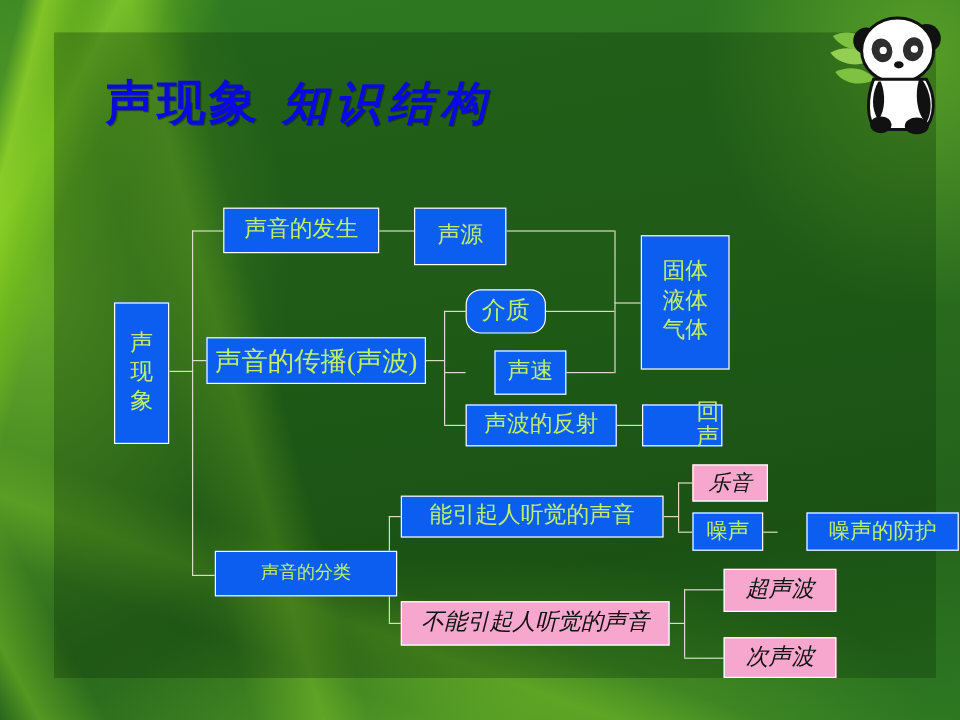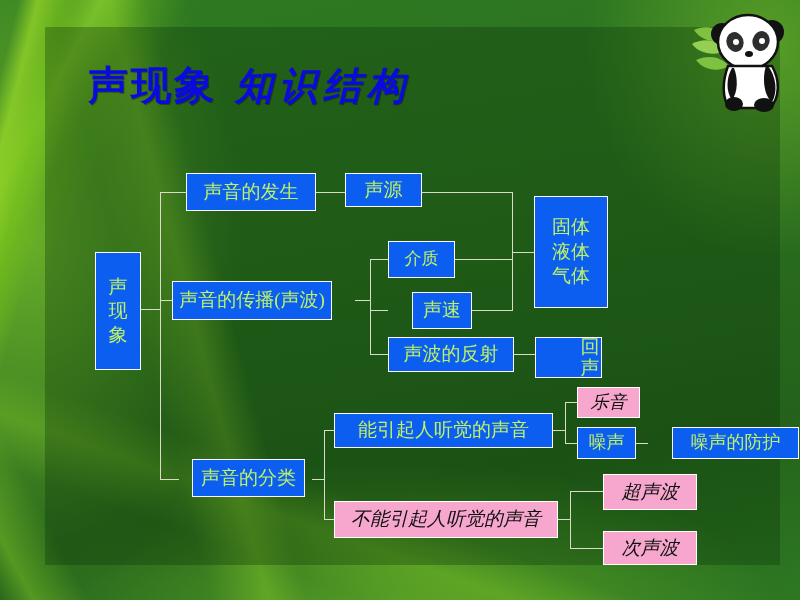--- a/index.html
+++ b/index.html
@@ -128,37 +128,37 @@
   <div class="line v" style="left:570px;top:491px;height:57px;"></div>
   <div class="line h" style="left:570px;top:491px;width:33px;"></div>
   <div class="line h" style="left:570px;top:548px;width:33px;"></div>
 
   <div class="node blue" style="left:95px;top:252px;width:46px;height:118px;font-size:19px;line-height:1.28;">声
 现
 象</div>
 
   <div class="node blue" style="left:186px;top:173px;width:130px;height:38px;font-size:19px;">声音的发生</div>
 
-  <div class="node blue" style="left:172px;top:281px;width:160px;height:39px;font-size:19px;">声音的传播(声波)</div>
+  <div class="node blue" style="left:172px;top:281px;width:183px;height:39px;font-size:22px;">声音的传播(声波)</div>
 
-  <div class="node blue" style="left:179px;top:459px;width:113px;height:38px;font-size:19px;margin-left:13px;">声音的分类</div>
+  <div class="node blue" style="left:179px;top:459px;width:152px;height:38px;font-size:15px;">声音的分类</div>
 
-  <div class="node blue" style="left:345px;top:173px;width:77px;height:34px;font-size:19px;">声源</div>
+  <div class="node blue" style="left:345px;top:173px;width:77px;height:48px;font-size:19px;">声源</div>
 
-  <div class="node blue" style="left:388px;top:241px;width:67px;height:37px;font-size:17px;">介质</div>
+  <div class="node blue" style="left:388px;top:241px;width:67px;height:37px;font-size:20px;border-radius:13px;">介质</div>
 
   <div class="node blue" style="left:412px;top:292px;width:60px;height:37px;font-size:19px;">声速</div>
 
   <div class="node blue" style="left:388px;top:337px;width:126px;height:35px;font-size:19px;">声波的反射</div>
 
   <div class="node blue" style="left:534px;top:196px;width:74px;height:112px;font-size:19px;line-height:1.3;">固体
 液体
 气体</div>
 
-  <div class="node blue" style="left:535px;top:337px;width:67px;height:41px;font-size:19px;padding-left:43px;">回声</div>
+  <div class="node blue" style="left:535px;top:337px;width:67px;height:35px;font-size:19px;padding-left:43px;">回声</div>
 
   <div class="node blue" style="left:334px;top:413px;width:219px;height:35px;font-size:19px;">能引起人听觉的声音</div>
 
   <div class="node pink" style="left:334px;top:501px;width:224px;height:37px;font-size:19px;">不能引起人听觉的声音</div>
 
   <div class="node pink" style="left:577px;top:387px;width:63px;height:31px;font-size:18px;">乐音</div>
 
   <div class="node blue" style="left:577px;top:427px;width:59px;height:32px;font-size:18px;">噪声</div>
 
   <div class="node blue" style="left:648px;top:427px;width:127px;height:32px;font-size:18px;margin-left:24px;">噪声的防护</div>

